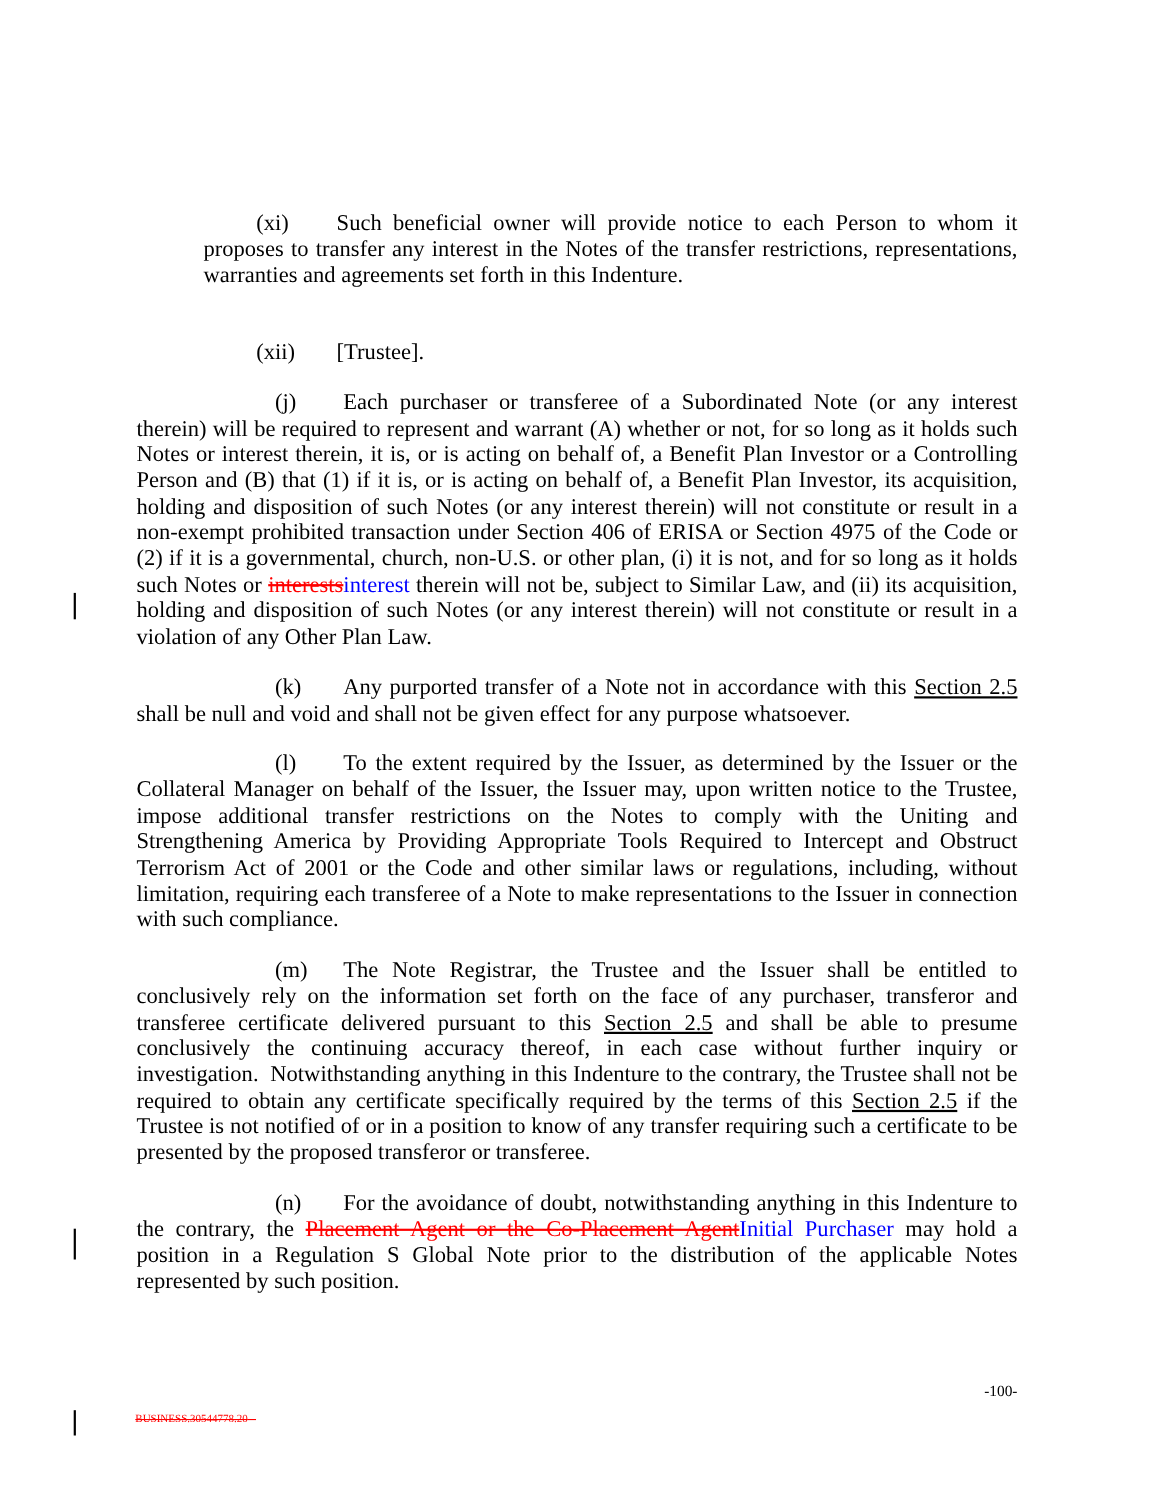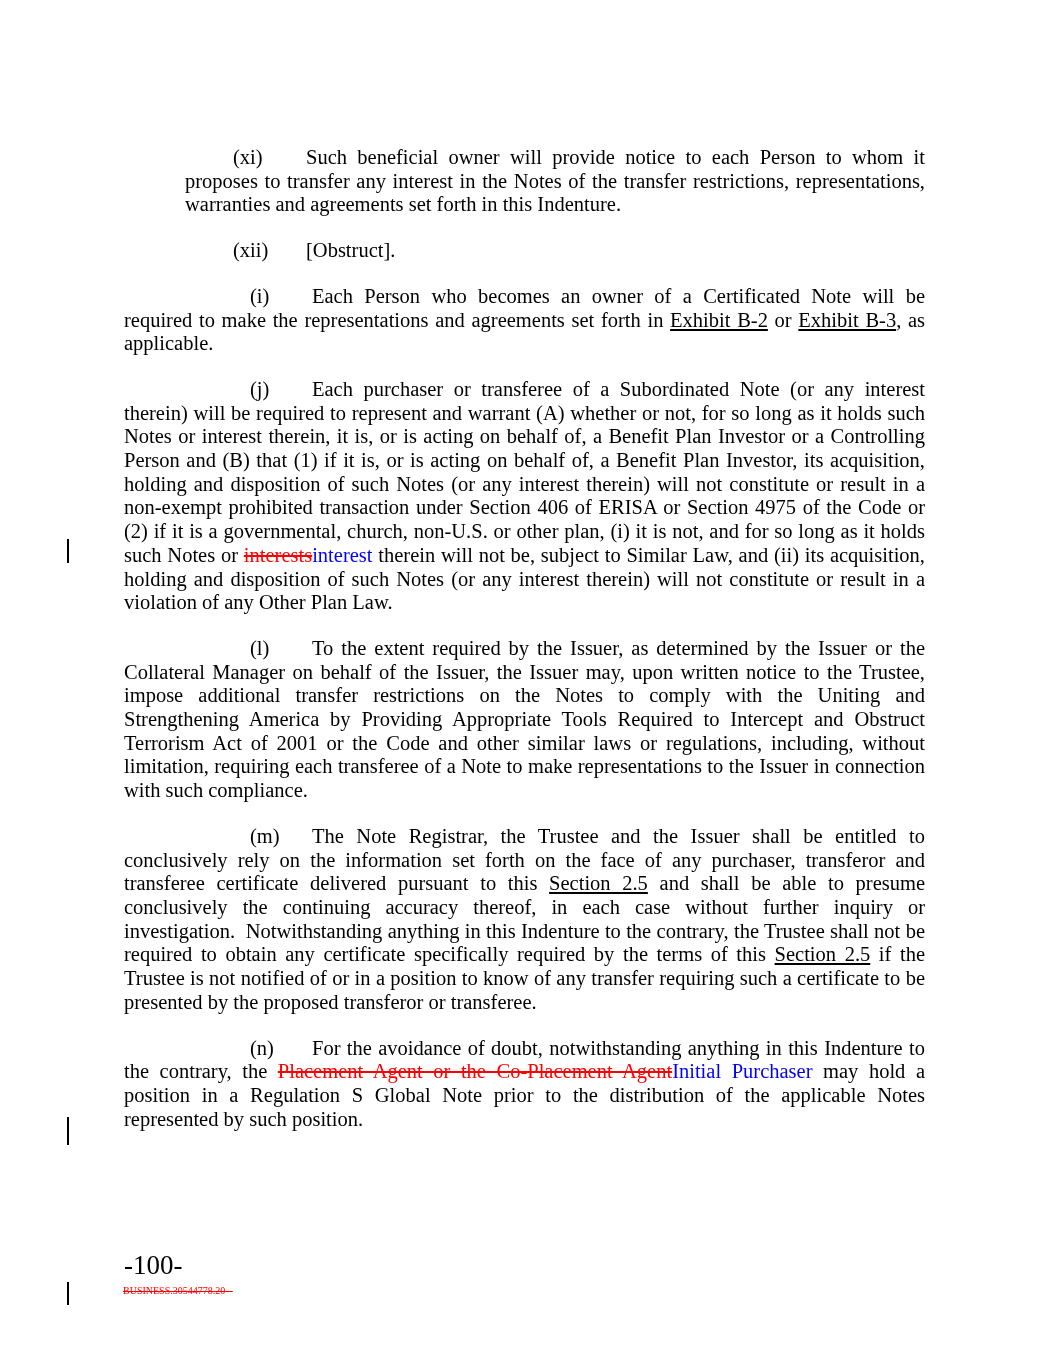--- a/index.html
+++ b/index.html
@@ -30,42 +30,43 @@
     text-indent: 126px;
   }
   p.para .plabel {
     display: inline-block;
     width: 62px;
     text-indent: 0;
   }
   p.para.sub {
     margin-left: 61px;
     text-indent: 48px;
+    margin-top: 46px;
   }
   p.para.sub .plabel {
     width: 73px;
   }
   .u {
     text-decoration: underline;
   }
   .del {
     color: var(--del-color, #ff0000);
     text-decoration: line-through;
   }
   .ins {
     color: var(--ins-color, #0000ff);
     text-decoration-style: double;
   }
   .page-number {
     position: absolute;
     left: 124px;
     top: 1254px;
     width: 801px;
-    text-align: left;
-    font-size: 27px;
+    text-align: right;
+    font-size: 14px;
     line-height: 23.7px;
   }
   .doc-id {
     position: absolute;
     left: 123px;
     top: 1283px;
     font-size: 10px;
     line-height: 15px;
     color: var(--del-color, #ff0000);
     text-decoration: line-through;
@@ -80,23 +81,23 @@
     background: #000000;
   }
 </style>
 </head>
 <body>
 
 <div class="page">
 
   <div class="content">
     <p class="para sub"><span class="plabel">(xi)</span><span>Such beneficial owner will provide notice to each Person to whom it proposes to transfer any interest in the Notes of the transfer restrictions, representations, warranties and agreements set forth in this Indenture.</span></p>
-    <p class="para sub"><span class="plabel">(xii)</span><span>[Obstruct].</span></p>
-    <p class="para main"><span class="plabel">(i)</span><span>Each Person who becomes an owner of a Certificated Note will be required to make the representations and agreements set forth in </span><span class="u">Exhibit B-2</span><span> or </span><span class="u">Exhibit B-3</span><span>, as applicable.</span></p>
+    <p class="para sub"><span class="plabel">(xii)</span><span>[Trustee].</span></p>
     <p class="para main"><span class="plabel">(j)</span><span>Each purchaser or transferee of a Subordinated Note (or any interest therein) will be required to represent and warrant (A) whether or not, for so long as it holds such Notes or interest therein, it is, or is acting on behalf of, a Benefit Plan Investor or a Controlling Person and (B) that (1) if it is, or is acting on behalf of, a Benefit Plan Investor, its acquisition, holding and disposition of such Notes (or any interest therein) will not constitute or result in a non-exempt prohibited transaction under Section 406 of ERISA or Section 4975 of the Code or (2) if it is a governmental, church, non-U.S. or other plan, (i) it is not, and for so long as it holds such Notes or </span><span class="del">interests</span><span class="ins">interest</span><span> therein will not be, subject to Similar Law, and (ii) its acquisition, holding and disposition of such Notes (or any interest therein) will not constitute or result in a violation of any Other Plan Law.</span></p>
+    <p class="para main"><span class="plabel">(k)</span><span>Any purported transfer of a Note not in accordance with this </span><span class="u">Section 2.5</span><span> shall be null and void and shall not be given effect for any purpose whatsoever.</span></p>
     <p class="para main"><span class="plabel">(l)</span><span>To the extent required by the Issuer, as determined by the Issuer or the Collateral Manager on behalf of the Issuer, the Issuer may, upon written notice to the Trustee, impose additional transfer restrictions on the Notes to comply with the Uniting and Strengthening America by Providing Appropriate Tools Required to Intercept and Obstruct Terrorism Act of 2001 or the Code and other similar laws or regulations, including, without limitation, requiring each transferee of a Note to make representations to the Issuer in connection with such compliance.</span></p>
     <p class="para main"><span class="plabel">(m)</span><span>The Note Registrar, the Trustee and the Issuer shall be entitled to conclusively rely on the information set forth on the face of any purchaser, transferor and transferee certificate delivered pursuant to this </span><span class="u">Section 2.5</span><span> and shall be able to presume conclusively the continuing accuracy thereof, in each case without further inquiry or investigation.&nbsp; Notwithstanding anything in this Indenture to the contrary, the Trustee shall not be required to obtain any certificate specifically required by the terms of this </span><span class="u">Section 2.5</span><span> if the Trustee is not notified of or in a position to know of any transfer requiring such a certificate to be presented by the proposed transferor or transferee.</span></p>
     <p class="para main"><span class="plabel">(n)</span><span>For the avoidance of doubt, notwithstanding anything in this Indenture to the contrary, the </span><span class="del">Placement Agent or the Co-Placement Agent</span><span class="ins">Initial Purchaser</span><span> may hold a position in a Regulation S Global Note prior to the distribution of the applicable Notes represented by such position.</span></p>
   </div>
 
   <div class="change-bar" style="top: 539px; height: 24px;"></div>
   <div class="change-bar" style="top: 1117px; height: 28px;"></div>
   <div class="change-bar" style="top: 1282px; height: 23px;"></div>
 
   <div class="page-number">-100-</div>

